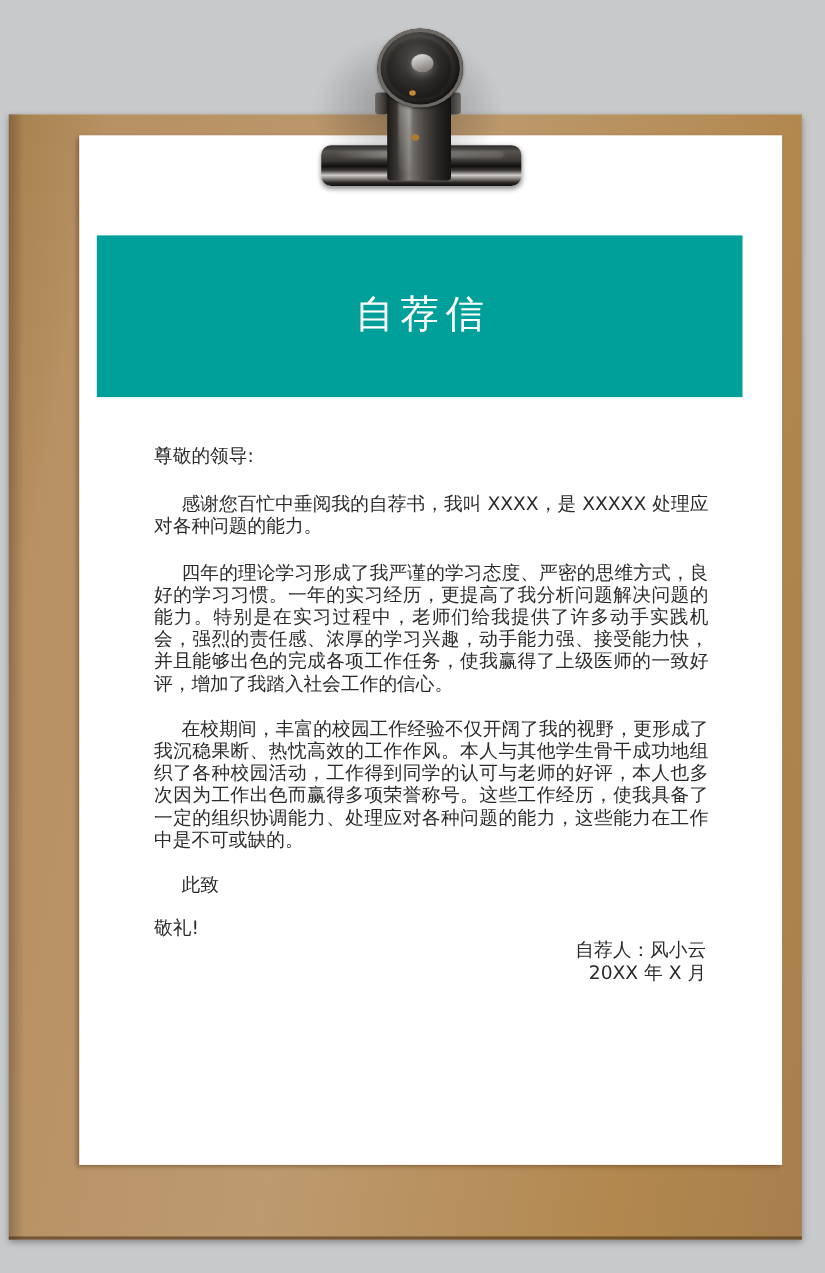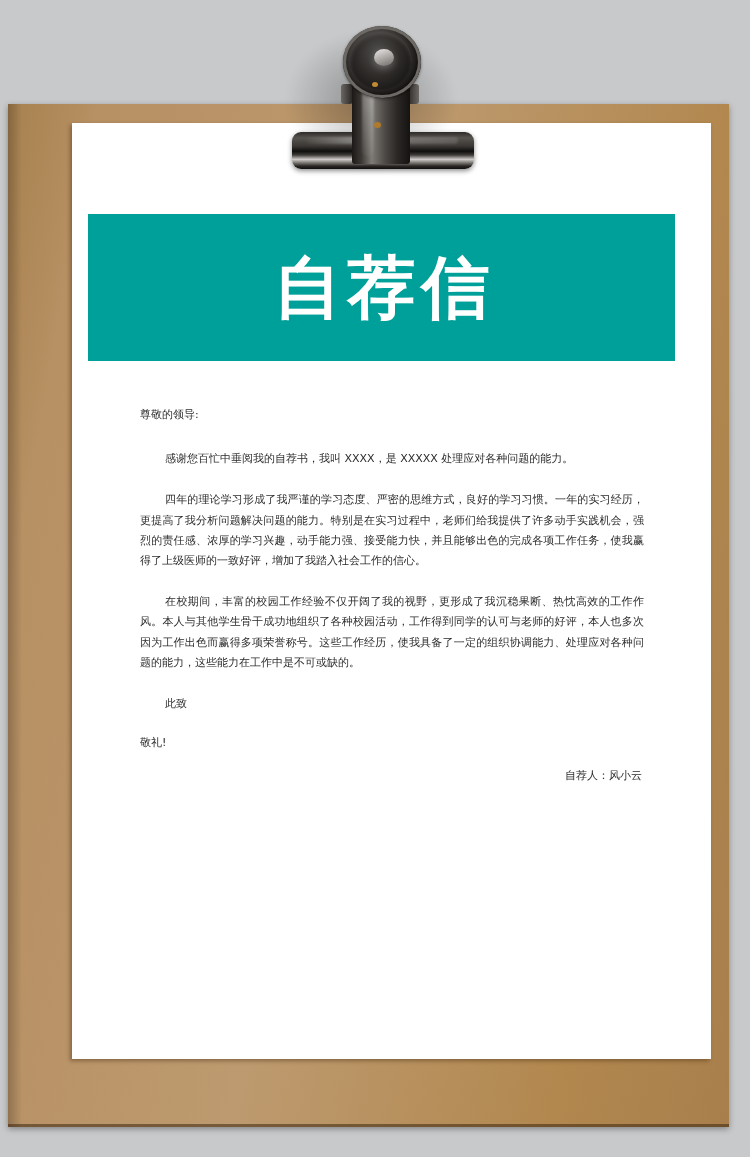--- a/index.html
+++ b/index.html
@@ -56,36 +56,36 @@
     width: 587px;
     height: 147px;
     background: #00a09a;
     display: flex;
     align-items: center;
     justify-content: center;
   }
   #title-text {
     color: #ffffff;
     font-family: "DejaVu Serif", "Liberation Serif", serif;
-    font-weight: bold;
-    font-size: 68px;
+    font-weight: normal;
+    font-size: 35px;
     letter-spacing: 6px;
     line-height: 1;
     padding-left: 6px;
     padding-bottom: 2px;
   }
 
   
   #letter-body {
     position: absolute;
     left: 68px;
     top: 282px;
     width: 504px;
     color: #2b2b2b;
-    font-size: 11px;
+    font-size: 17px;
     line-height: 20.2px;
   }
   .salutation {
     margin: 0 0 24px 0;
     text-align: justify;
   }
   .greeting {
     margin: 0 0 24px 0;
     padding-left: 25px;
   }
@@ -96,21 +96,20 @@
     text-indent: 25px;
   }
   .closing-ci {
     margin: 20px 0 16px 0;
     padding-left: 25px;
   }
   .closing-jing {
     margin: 19px 0 0 0;
   }
   #signature-block {
-    margin-top: 12px;
     text-align: right;
     padding-right: 2px;
     line-height: 21px;
   }
   .sig-line { display: block; }
 
   
   #clip {
     position: absolute;
     left: 283px;
@@ -220,20 +219,21 @@
 
     <div id="letter-body">
       <p class="salutation">尊敬的领导:</p>
       <p class="para">感谢您百忙中垂阅我的自荐书，我叫 XXXX，是 XXXXX 处理应对各种问题的能力。</p>
       <p class="para">四年的理论学习形成了我严谨的学习态度、严密的思维方式，良好的学习习惯。一年的实习经历，更提高了我分析问题解决问题的能力。特别是在实习过程中，老师们给我提供了许多动手实践机会，强烈的责任感、浓厚的学习兴趣，动手能力强、接受能力快，并且能够出色的完成各项工作任务，使我赢得了上级医师的一致好评，增加了我踏入社会工作的信心。</p>
       <p class="para">在校期间，丰富的校园工作经验不仅开阔了我的视野，更形成了我沉稳果断、热忱高效的工作作风。本人与其他学生骨干成功地组织了各种校园活动，工作得到同学的认可与老师的好评，本人也多次因为工作出色而赢得多项荣誉称号。这些工作经历，使我具备了一定的组织协调能力、处理应对各种问题的能力，这些能力在工作中是不可或缺的。</p>
       <p class="closing-ci">此致</p>
       <p class="closing-jing">敬礼!</p>
       <div id="signature-block">
         <span class="sig-line">自荐人：风小云</span>
+        <span class="sig-line">20XX 年 X 月</span>
       </div>
     </div>
 
   </div>
 </div>
 
 <div id="clip">
   <div id="clip-shadow"></div>
   <div id="clip-jaw">
     <div id="clip-jaw-hi"></div>

